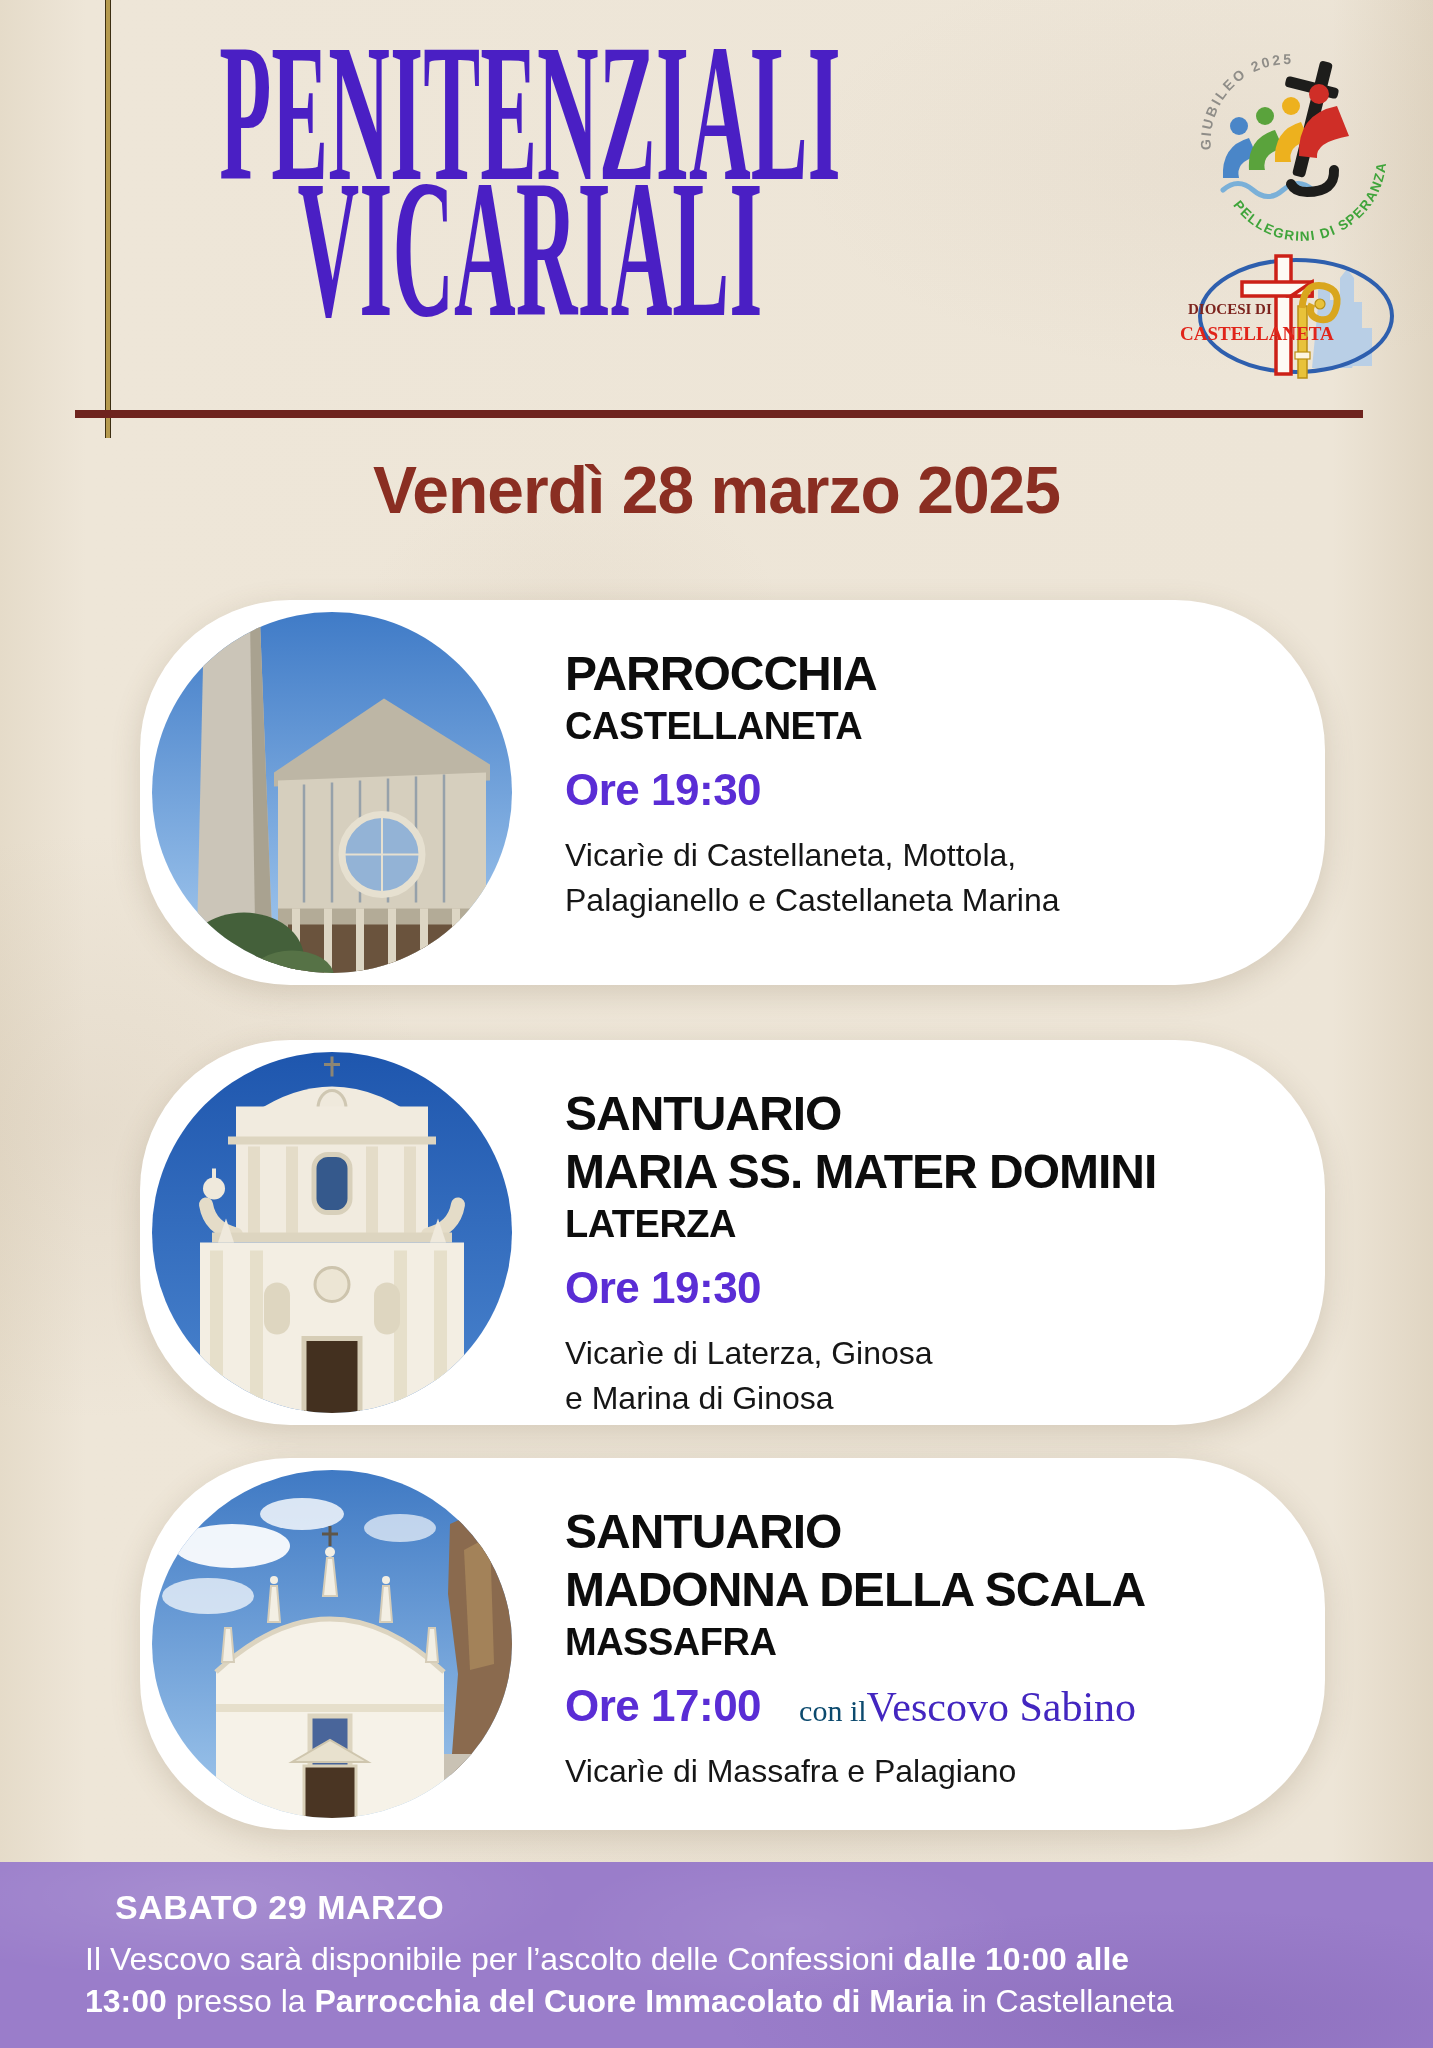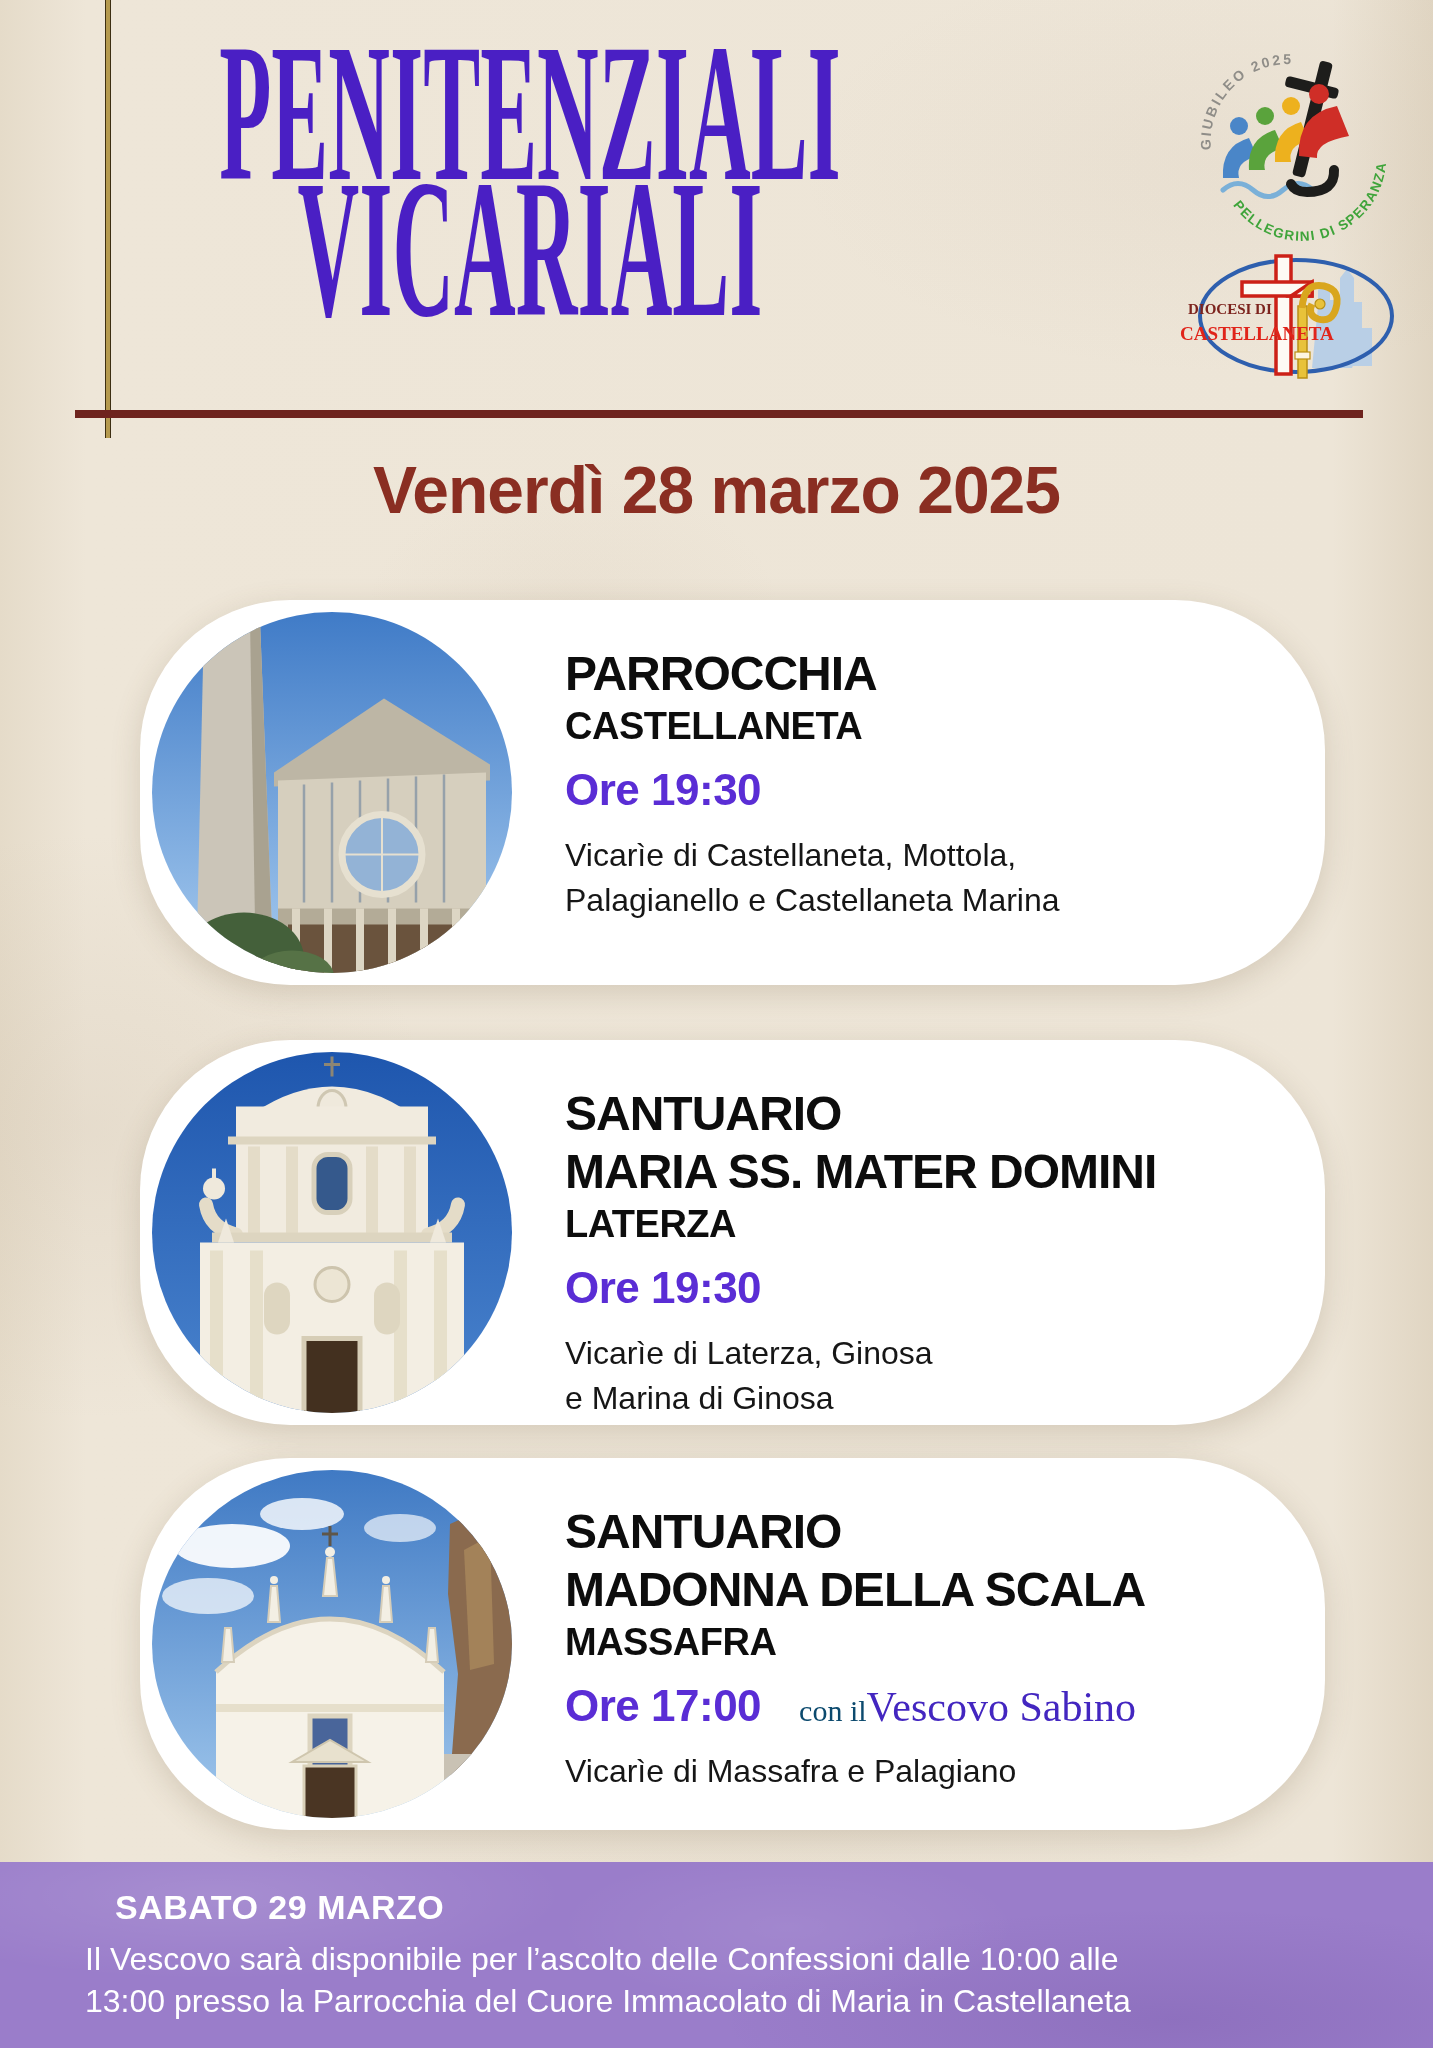--- a/index.html
+++ b/index.html
@@ -48,21 +48,21 @@
 
   
   .footer{position:absolute; left:0; top:1862px; width:1433px; height:186px; color:#ffffff;
     background:
       radial-gradient(ellipse 500px 120px at 15% 18%, rgba(255,255,255,.13), transparent 70%),
       radial-gradient(ellipse 650px 160px at 82% 85%, rgba(70,35,120,.14), transparent 70%),
       radial-gradient(ellipse 330px 110px at 55% 35%, rgba(255,255,255,.08), transparent 70%),
       #9a7dca;}
   .footer-heading{position:absolute; left:85px; top:26px; font-size:34px; font-weight:bold; letter-spacing:0.5px;margin-left:30px;}
   .footer-body{position:absolute; left:85px; top:76px; width:1300px; font-size:32px; line-height:42px;}
-  .b{font-weight:normal;}
+  .b{font-weight:bold;}
 
   
   .jubilee-logo{position:absolute; left:1193px; top:42px; width:200px; height:195px;}
   .diocese-logo{position:absolute; left:1178px; top:248px; width:220px; height:135px;}
   svg{overflow:visible;}
 </style>
 </head>
 <body>
 
 <div class="poster">

